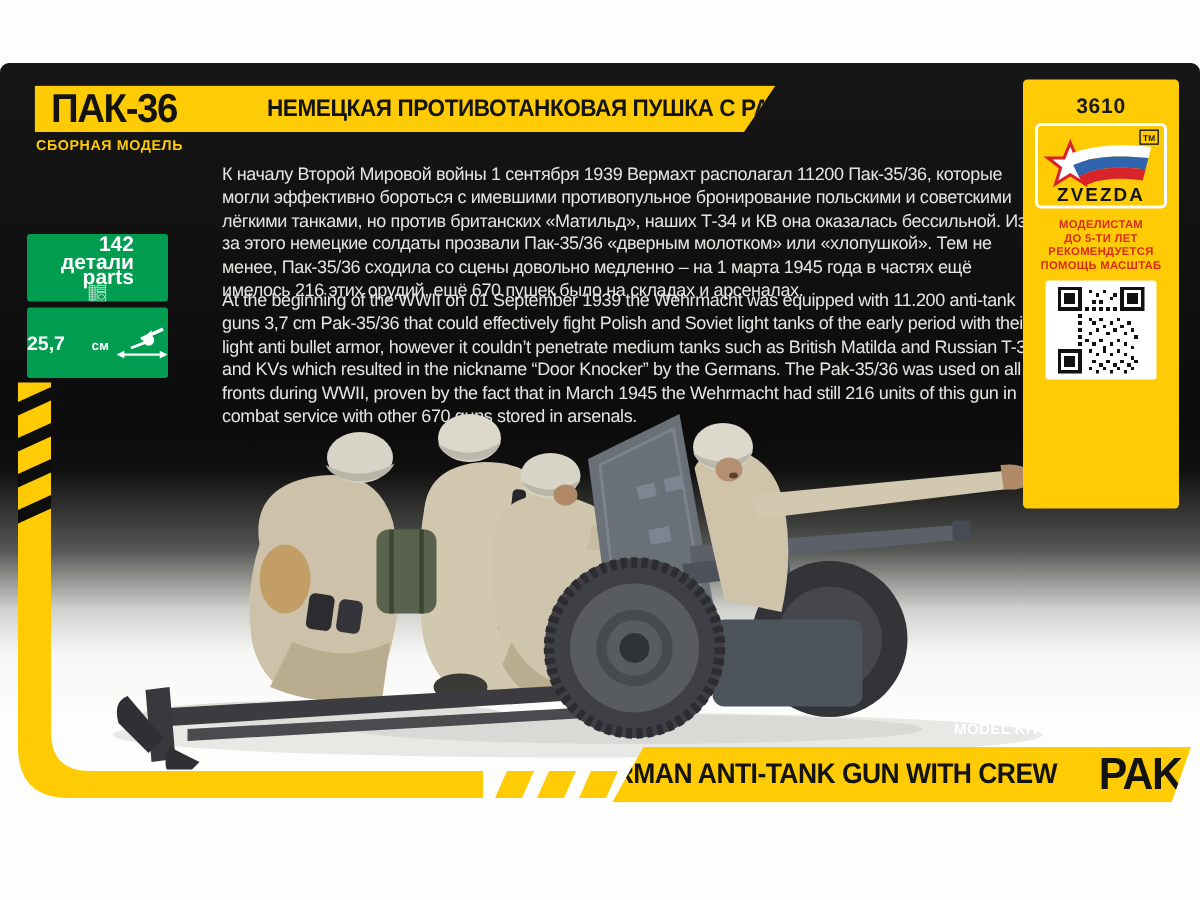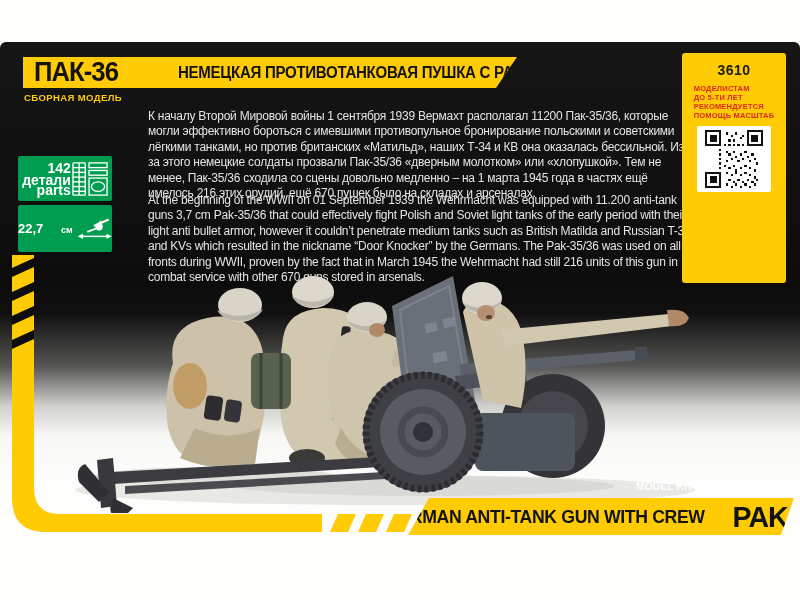--- a/index.html
+++ b/index.html
@@ -19,42 +19,42 @@
   .title-ru{font-size:27px;font-weight:800;margin-left:11px;letter-spacing:-1px;
         transform:scaleX(.95);transform-origin:left center;white-space:nowrap;}
   .title-sub{font-size:16px;font-weight:800;margin-left:20px;letter-spacing:-0.3px;
         transform:scaleX(.94);transform-origin:left center;white-space:nowrap;}
   .kit-type{left:24px;top:92px;color:#ffcb05;font-size:9.5px;font-weight:700;letter-spacing:.4px;}
 
   
   .spec{left:18px;width:94px;background:#009c4f;color:#fff;border-radius:2px;
         display:flex;align-items:center;justify-content:center;flex-direction:column;}
   .spec1{top:114px;height:38px;}
-  .spec2{top:156px;height:45px;flex-direction:row;gap:1px;}
+  .spec2{top:156px;height:45px;flex-direction:column;gap:1px;}
   .spec3{top:205px;height:47px;flex-direction:row;gap:4px;}
   .scale-label{font-size:8.5px;font-weight:700;letter-spacing:.2px;}
   .scale-value{font-size:20px;font-weight:800;line-height:20px;}
   .parts-col{text-align:right;line-height:10px;}
   .parts-count{font-size:14px;font-weight:800;line-height:13px;}
   .parts-word{font-size:14px;font-weight:700;}
   .len-text{font-size:13px;font-weight:800;white-space:nowrap;}
   .len-unit{font-size:9px;font-weight:700;padding-left:14px;}
 
   
   .para{left:120px;width:545px;color:#e4e4e1;font-size:12px;line-height:15.4px;
         letter-spacing:-0.25px;margin-left:28px;}
   .para-ru{top:109px;}
   .para-en{top:193px;}
 
   
-  .sidebar{left:682px;top:53px;width:104px;height:230px;background:#ffcb05;border-radius:3px;
+  .sidebar{left:682px;top:53px;width:104px;height:286px;background:#ffcb05;border-radius:3px;
         display:flex;flex-direction:column;align-items:center;color:#1a1a16;}
   .item-number{margin-top:9px;font-size:14px;font-weight:700;letter-spacing:.5px;}
   .logo-frame{margin-top:4px;width:84px;height:53px;border:2px solid #ffffff;border-radius:4px;}
-  .age-warning{margin-top:6px;color:#d92b1c;font-size:7.5px;font-weight:700;
+  .age-warning{margin-top:6px;text-align:center;color:#d92b1c;font-size:7.5px;font-weight:700;
         line-height:9px;letter-spacing:.2px;}
   .qr-box{margin-top:6px;width:74px;height:66px;background:#ffffff;border-radius:2px;
         display:flex;align-items:center;justify-content:center;}
 
   
   .kit-label{top:481px;left:545px;width:245px;text-align:right;color:#ffffff;
         font-size:10px;font-weight:700;letter-spacing:.3px;}
   .bottom-banner{left:408px;top:498px;width:386px;height:37px;background:#ffcb05;
         clip-path:polygon(21px 0,100% 0,calc(100% - 13px) 100%,0 100%);
         display:flex;align-items:center;justify-content:center;gap:13px;color:#131311;}
@@ -95,21 +95,21 @@
           <line x1="1" y1="31" x2="14" y2="31"></line>
         <rect x="18" y="1" width="19" height="5"></rect>
         <rect x="18" y="9" width="19" height="5"></rect>
         <rect x="18" y="17" width="19" height="18"></rect>
         <ellipse cx="27.5" cy="26" rx="7" ry="5"></ellipse>
       </g>
     </svg>
   </div>
 
   <div class="abs spec spec3">
-    <span class="len-text"><span>22,7</span>&nbsp;<span class="len-unit">см</span></span>
+    <span class="len-text"><span>25,7</span>&nbsp;<span class="len-unit">см</span></span>
     <svg width="48" height="32" viewBox="0 0 48 32">
       <g fill="#ffffff" stroke="#ffffff">
         <line x1="23" y1="12" x2="43" y2="3" stroke-width="3"></line>
         <circle cx="30" cy="13" r="5" stroke="none"></circle>
         <line x1="27" y1="15" x2="14" y2="20" stroke-width="2.5"></line>
         <path d="M33,4 L27,9 L31,12 Z" stroke="none"></path>
         <line x1="6" y1="26" x2="42" y2="26" stroke-width="2"></line>
         <path d="M1,26 L8,22.5 L8,29.5 Z" stroke="none"></path>
         <path d="M47,26 L40,22.5 L40,29.5 Z" stroke="none"></path>
       </g>
@@ -216,20 +216,31 @@
       <ellipse cx="427" cy="30" rx="20" ry="16" fill="#dcd8cb"></ellipse>
       <path d="M407,34 Q427,46 447,33 Q442,44 427,45 Q412,44 407,34 Z" fill="#bcb8ab"></path>
       <ellipse cx="431" cy="45" rx="9" ry="8" fill="#b58f74"></ellipse>
       <ellipse cx="434" cy="49" rx="3" ry="2" fill="#5d3f30"></ellipse>
     </g>
   </svg>
 
   <div class="abs sidebar">
     <div class="item-number">3610</div>
 
+    <div class="logo-frame">
+      <svg width="84" height="53" viewBox="0 0 88 57">
+        <polygon points="22,12 26.5,23 38,23 29,30 32.5,41.5 22,35 11.5,41.5 15,30 6,23 17.5,23" fill="#ffffff" stroke="#d8232a" stroke-width="2.2"></polygon>
+        <path d="M20,21 C38,13 60,13 80,15 L78,23 C58,21 38,21 24,28 Z" fill="#ffffff"></path>
+        <path d="M24,28 C40,21 58,21 78,23 L76,31 C58,29 42,29 28,36 Z" fill="#2f64ae"></path>
+        <path d="M28,36 C42,29 58,29 76,31 L74,39 C58,37 44,37 32,43 Z" fill="#d8232a"></path>
+        <rect x="72" y="3" width="13" height="10" fill="none" stroke="#1a1a16" stroke-width="1"></rect>
+        <text x="78.5" y="10.5" text-anchor="middle" font-size="6" font-weight="bold" fill="#1a1a16" font-family="Liberation Sans, sans-serif">TM</text>
+        <text x="44" y="54" text-anchor="middle" font-size="13.5" font-weight="bold" fill="#15150f" letter-spacing="1.5" font-family="Liberation Sans, sans-serif">ZVEZDA</text>
+      </svg>
+    </div>
 
     <div class="age-warning">
       <div>МОДЕЛИСТАМ</div>
       <div>ДО 5-ТИ ЛЕТ</div>
       <div>РЕКОМЕНДУЕТСЯ</div>
       <div>ПОМОЩЬ МАСШТАБ</div>
     </div>
 
     <div class="qr-box">
       <svg width="58" height="58" viewBox="0 0 25 25" shape-rendering="crispEdges">

